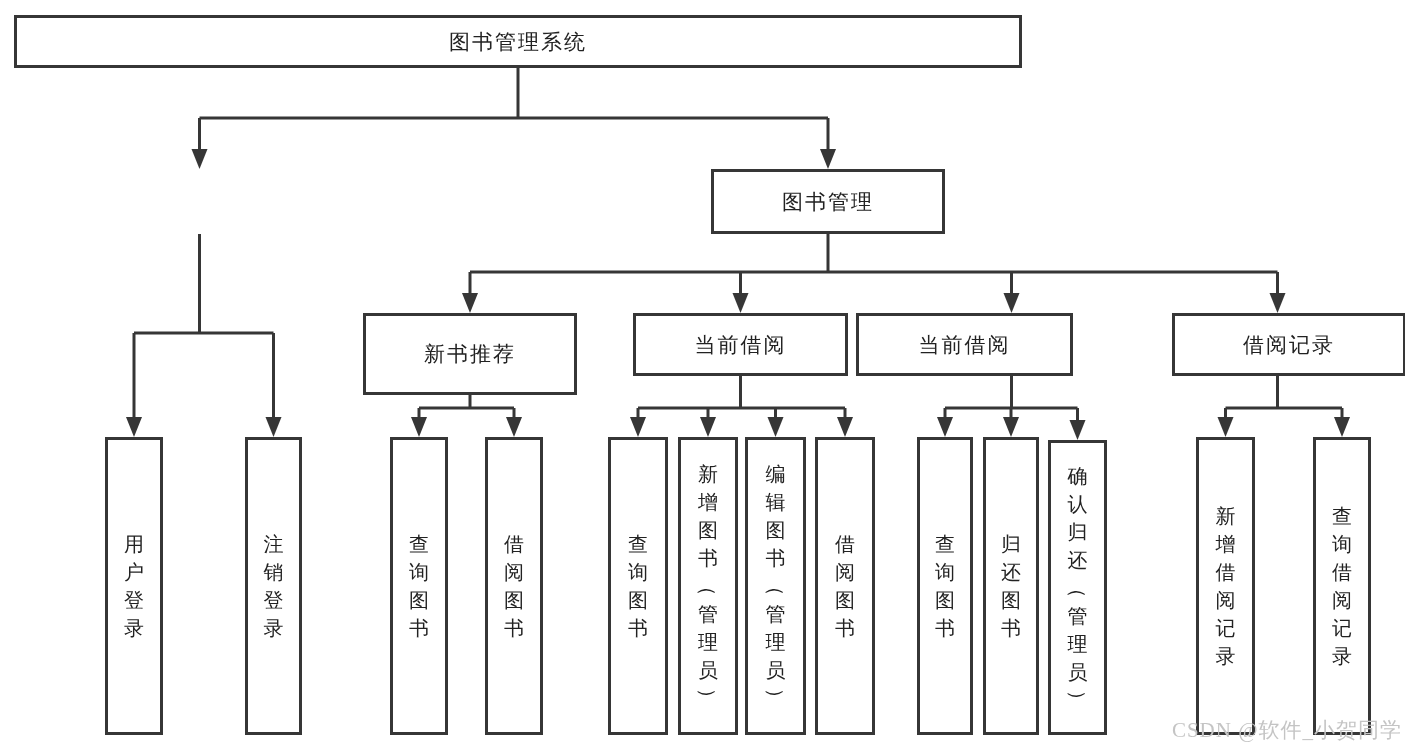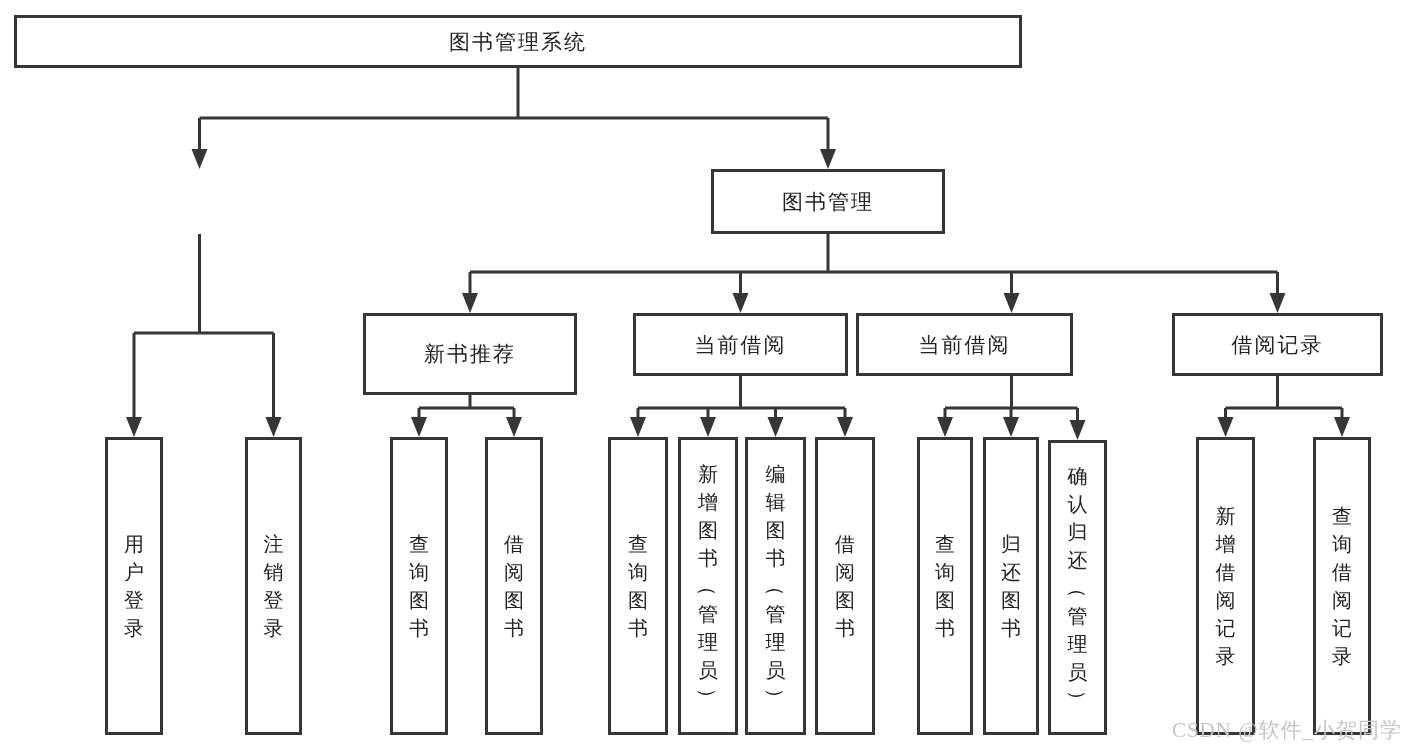--- a/index.html
+++ b/index.html
@@ -136,21 +136,21 @@
 
   <div class="node" style="left:363px;top:313px;width:214px;height:82px">
     <span class="lbl">新书推荐</span>
   </div>
   <div class="node" style="left:633px;top:313px;width:215px;height:63px">
     <span class="lbl">当前借阅</span>
   </div>
   <div class="node" style="left:856px;top:313px;width:217px;height:63px">
     <span class="lbl">当前借阅</span>
   </div>
-  <div class="node" style="left:1172px;top:313px;width:211px;height:63px">
+  <div class="node" style="left:1172px;top:313px;width:234px;height:63px">
     <span class="lbl">借阅记录</span>
   </div>
 
   <div class="node leaf" style="left:105px;top:437px;width:58px;height:298px">
     <span class="vtext">
         <span>用</span>
         <span>户</span>
         <span>登</span>
         <span>录</span>
       </span>

